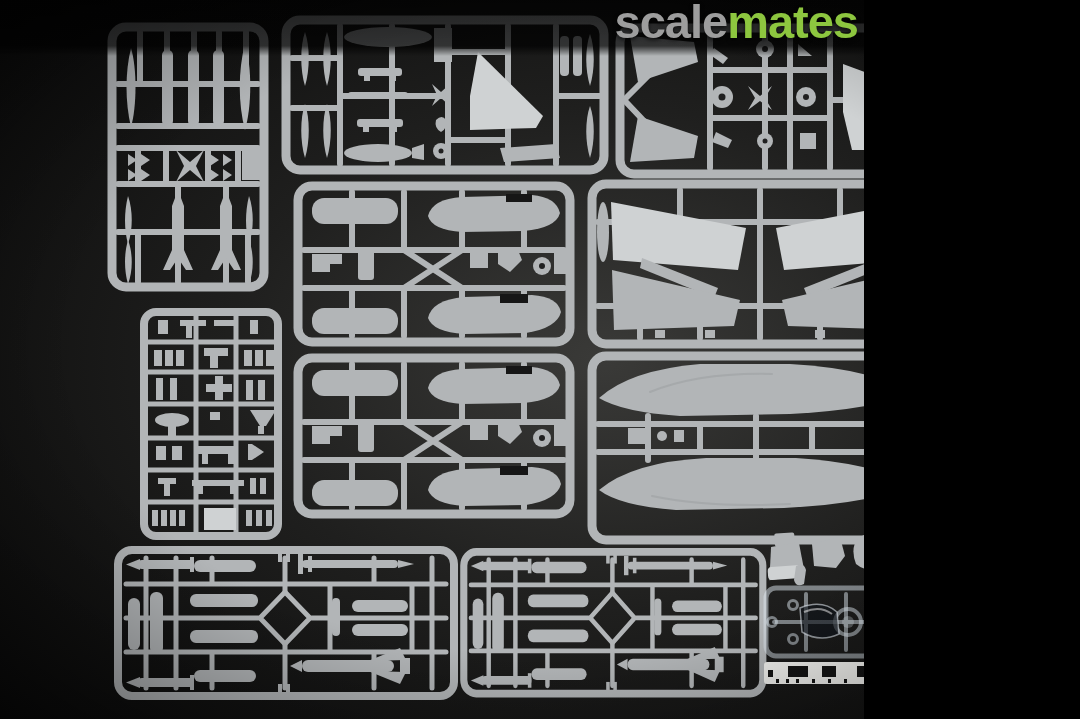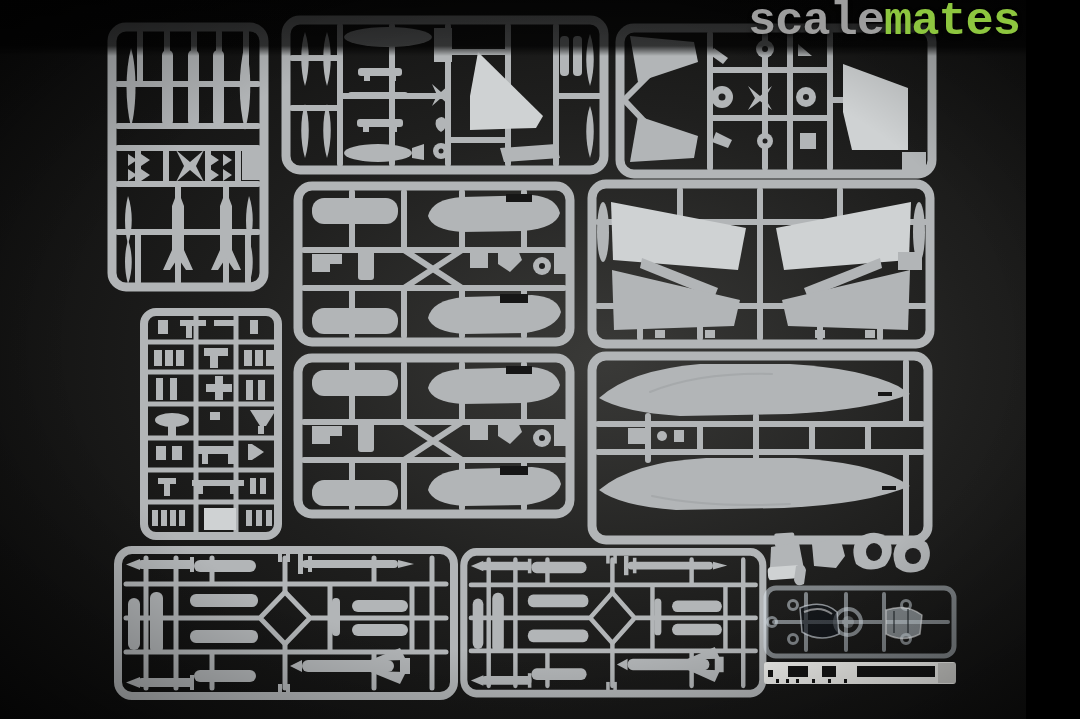--- a/index.html
+++ b/index.html
@@ -1,17 +1,17 @@
 <!DOCTYPE html>
 <html style="--wm_gray: #9d9d9d; --wm_green: #8dc63f; --plastic: #b2b5b7; --plastic_bright: #cfd2d3; --plastic_dim: #9a9da0; --backdrop_center: #3a3a38; --backdrop_mid: #1f1f1e; --backdrop_edge: #070707; --clear_stroke: rgba(222,232,240,0.5); --decal_white: #efefec; --decal_black: #141414;"><head>
 <meta charset="utf-8">
 <style>
   html,body{margin:0;padding:0;background:#000;}
-  .scene{position:relative;width:1026px;height:719px;overflow:hidden;background:#4c1d95;
-         font-family:Liberation Mono, monospace;}
+  .scene{position:relative;width:864px;height:719px;overflow:hidden;background:#4c1d95;
+         font-family:Liberation Sans, sans-serif;}
   .scene svg{position:absolute;left:0;top:0;}
   
   .rn{stroke:var(--plastic);fill:none;stroke-linecap:round;}
   .rnd{stroke:var(--plastic_dim);fill:none;stroke-linecap:round;}
   .pt{fill:var(--plastic);stroke:none;}
   .ptb{fill:var(--plastic_bright);stroke:none;}
   .nd{fill:#161616;stroke:none;}
   .hole{fill:#202020;stroke:none;}
   .cl{stroke:var(--clear_stroke);fill:none;stroke-linecap:round;}
   .dw{fill:var(--decal_white);}

